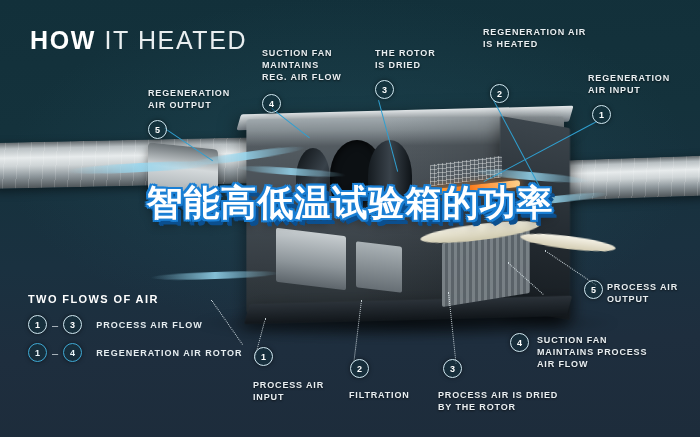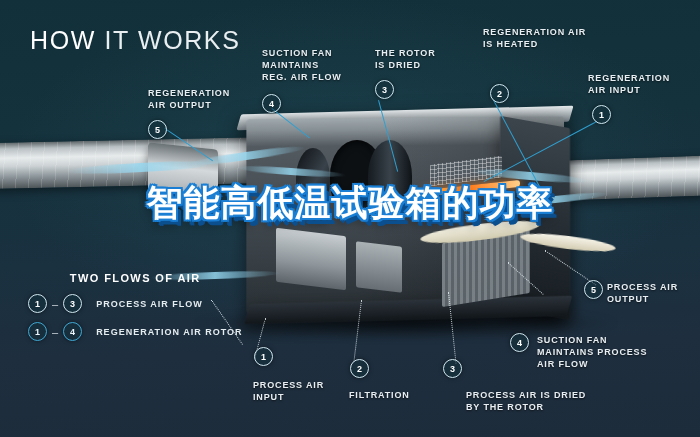--- a/index.html
+++ b/index.html
@@ -103,40 +103,40 @@
   .shadow-floor{
     position:absolute;left:196px;top:306px;width:420px;height:34px;
     background:radial-gradient(ellipse at 50% 50%, rgba(0,0,0,.50) 0%, rgba(0,0,0,0) 72%);
     filter:blur(3px);
   }
   
   #page-title{
     position:absolute;left:30px;top:26px;
     font-size:25px;letter-spacing:1.6px;color:#ffffff;white-space:nowrap;
   }
-  #page-title b{font-weight:400;}
+  #page-title b{font-weight:700;}
   #page-title span{font-weight:300;color:#e9eef0;}
   .callout-label{
     position:absolute;color:#e8eef1;font-size:9px;font-weight:700;
     letter-spacing:.85px;line-height:12px;text-transform:uppercase;
     text-shadow:0 1px 2px rgba(0,0,0,.6);
   }
   .num{
     position:absolute;width:17px;height:17px;border-radius:50%;
     border:1.4px solid #cfe6ef;color:#ffffff;font-size:9px;font-weight:700;
     display:flex;align-items:center;justify-content:center;
     background:rgba(18,48,58,.55);
     box-shadow:0 0 4px rgba(0,0,0,.5);
   }
   .num.blue{border-color:#3fa9d4;color:#eaf6fb;}
   .leader{position:absolute;transform-origin:0 0;height:0;border-top:1px solid rgba(200,225,235,.75);}
   .leader.dotted{border-top:1px dotted rgba(225,235,240,.85);}
   .leader.cyan{border-top:1.2px solid #2f9fd0;}
   
-  #legend{position:absolute;left:28px;top:272px;text-align:center;}
+  #legend{position:absolute;left:28px;top:293px;}
   #legend-title{color:#ffffff;font-size:11px;font-weight:700;letter-spacing:1.4px;margin-bottom:10px;}
   .legend-row{display:flex;align-items:center;margin-bottom:9px;}
   .legend-row .num{position:static;margin:0;}
   .legend-dash{color:#cfd8dc;font-size:11px;margin:0 5px;}
   .legend-text{color:#e6edf0;font-size:9px;font-weight:700;letter-spacing:1px;margin-left:14px;white-space:nowrap;}
   
   #overlay{
     position:absolute;left:0;right:0;top:182px;text-align:center;
     pointer-events:none;
   }
@@ -193,21 +193,21 @@
   <div class="leader cyan" style="left:597px;top:122px;width:128px;transform:rotate(152deg);"></div>
   <div class="leader dotted" style="left:545px;top:250px;width:62px;transform:rotate(34deg);"></div>
   <div class="leader dotted" style="left:508px;top:262px;width:48px;transform:rotate(42deg);"></div>
   <div class="leader dotted" style="left:266px;top:318px;width:42px;transform:rotate(105deg);"></div>
   <div class="leader dotted" style="left:362px;top:300px;width:62px;transform:rotate(97deg);"></div>
   <div class="leader dotted" style="left:449px;top:292px;width:72px;transform:rotate(84deg);"></div>
   <div class="leader dotted" style="left:212px;top:300px;width:54px;transform:rotate(55deg);"></div>
 
   <div id="page-title">
     <b>HOW</b>
-    <span>IT WORKS</span>
+    <span>IT HEATED</span>
   </div>
 
   <div class="callout-label" style="left:148px;top:87px;">
     <div>REGENERATION</div>
     <div>AIR OUTPUT</div>
   </div>
   <div class="num" style="left:148px;top:120px;">5</div>
 
   <div class="callout-label" style="left:262px;top:47px;">
     <div>SUCTION FAN</div>
@@ -252,21 +252,21 @@
     <div>PROCESS AIR</div>
     <div>INPUT</div>
   </div>
 
   <div class="num" style="left:350px;top:359px;">2</div>
   <div class="callout-label" style="left:349px;top:389px;">
     <div>FILTRATION</div>
   </div>
 
   <div class="num" style="left:443px;top:359px;">3</div>
-  <div class="callout-label" style="left:438px;top:389px;margin-left:28px;">
+  <div class="callout-label" style="left:438px;top:389px;">
     <div>PROCESS AIR IS DRIED</div>
     <div>BY THE ROTOR</div>
   </div>
 
   <div id="legend">
     <div id="legend-title">TWO FLOWS OF AIR</div>
 
     <div class="legend-row">
       <div class="num">1</div>
       <span class="legend-dash">–</span>

